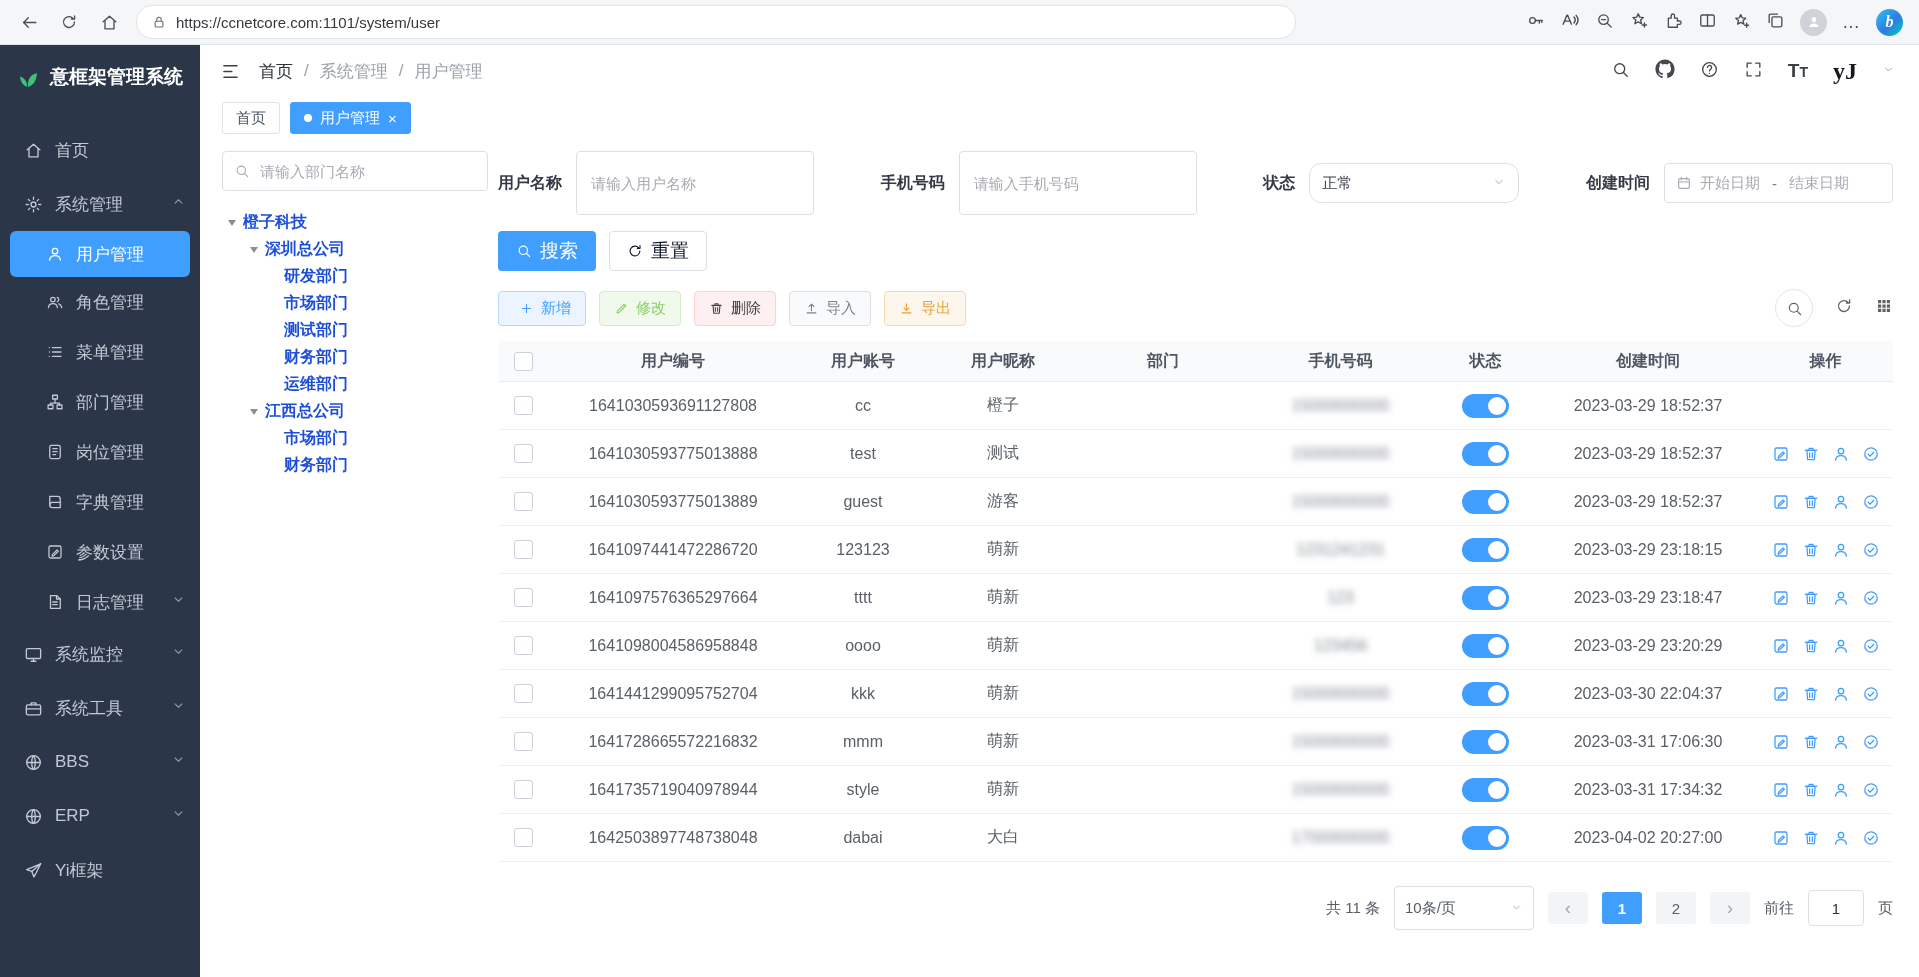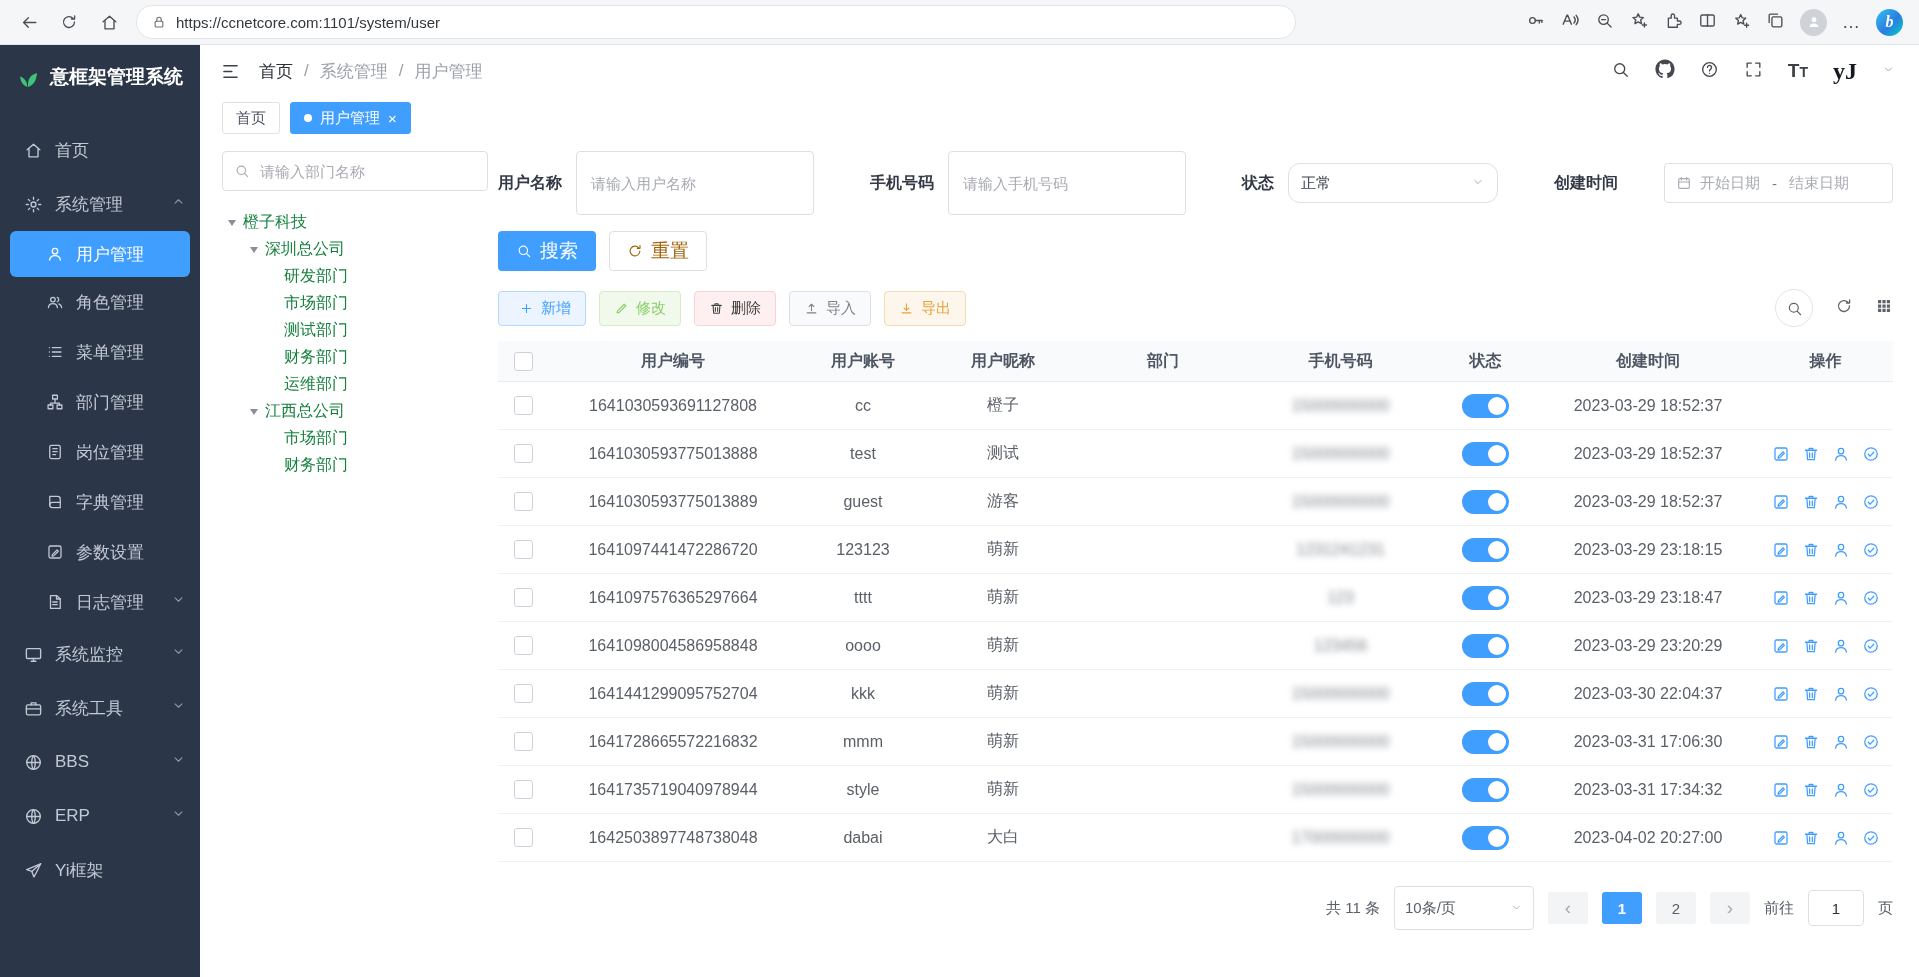--- a/index.html
+++ b/index.html
@@ -49,44 +49,44 @@
   .tab.active{background:#409eff;border-color:#409eff;color:#fff;}
   .tab .dot{width:8px;height:8px;border-radius:50%;background:#fff;}
   .tab .x{font-size:15px;line-height:1;}
 
   
   .content{flex:1;display:flex;gap:10px;padding:12px 26px 0 22px;min-height:0;}
   .tree-col{width:266px;flex:none;}
   .tree-search{height:38px;border:1px solid #dcdfe6;border-radius:4px;display:flex;align-items:center;gap:8px;padding:0 11px;color:#a8abb2;background:#fff;}
   .tree-search input{border:none;outline:none;width:100%;font-size:15px;color:#303133;background:transparent;font-family:inherit;}
   .tree-search input::placeholder{color:#a8abb2;}
-  .tree{margin-top:18px;font-size:16px;color:#15803d;}
+  .tree{margin-top:18px;font-size:16px;color:#1d4ed8;font-weight:bold;}
   .tnode{display:flex;align-items:center;gap:7px;height:27px;cursor:pointer;white-space:nowrap;}
   .tnode.lvl0{padding-left:6px;}
   .tnode.lvl1{padding-left:28px;}
   .tnode.lvl2{padding-left:62px;}
   .tri{width:0;height:0;border-left:4.5px solid transparent;border-right:4.5px solid transparent;border-top:6px solid #898f99;}
 
   .right-col{flex:1;display:flex;flex-direction:column;min-width:0;}
   .filters{display:flex;align-items:center;justify-content:space-between;}
   .fgroup{display:flex;align-items:center;}
   .flabel{font-size:16px;font-weight:700;color:#333a45;margin-right:14px;white-space:nowrap;}
   .finput{height:38px;border:1px solid #dcdfe6;border-radius:4px;display:flex;align-items:center;gap:8px;padding:12px 12px;background:#fff;color:#a8abb2;}
   .finput input{border:none;outline:none;width:100%;font-size:15px;color:#303133;background:transparent;font-family:inherit;}
   .finput input::placeholder{color:#a8abb2;}
   .w-input{width:212px;}
   .fselect{width:184px;height:38px;border:1px solid #dcdfe6;border-radius:12px;display:flex;align-items:center;justify-content:space-between;padding:0 12px;font-size:15px;color:#3c424b;background:#fff;cursor:pointer;}
   .fselect .chev{color:#a8abb2;}
-  .fdate{width:205px;height:38px;border:1px solid #dcdfe6;border-radius:4px;display:flex;align-items:center;gap:8px;padding:0 11px;font-size:15px;color:#a8abb2;background:#fff;margin-left:32px;}
+  .fdate{width:205px;height:38px;border:1px solid #dcdfe6;border-radius:4px;display:flex;align-items:center;gap:8px;padding:0 11px;font-size:15px;color:#a8abb2;background:#fff;}
   .fdate .dsep{color:#7a8089;margin:0 4px;}
 
   .btn-row{margin-top:16px;display:flex;gap:13px;}
   .btn{height:38px;border-radius:4px;display:inline-flex;align-items:center;gap:8px;padding:0 17px;font-size:19px;cursor:pointer;border:1px solid transparent;}
   .btn.primary{background:#409eff;color:#fff;}
-  .btn.plain{background:#fff;border-color:#dcdfe6;color:#a16207;}
+  .btn.plain{background:#fff;border-color:#dcdfe6;color:#0f172a;}
 
   .toolbar{margin-top:18px;display:flex;align-items:center;gap:13px;}
   .chip{height:33px;border-radius:4px;display:inline-flex;align-items:center;gap:7px;padding:0 14px;font-size:15px;border:1px solid;cursor:pointer;}
   .chip.add{background:#ecf5ff;border-color:#b3d8ff;color:#409eff;padding-left:20px;}
   .chip.edit{background:#f0f9eb;border-color:#d6ecc5;color:#8bce68;}
   .chip.del{background:#fef0f0;border-color:#fbd3d3;color:#404040;}
   .chip.imp{background:#f9fafb;border-color:#dcdfe6;color:#7e848c;}
   .chip.exp{background:#fdf6ec;border-color:#f5dab1;color:#e6a23c;}
   .tb-icons{margin-left:auto;display:flex;align-items:center;gap:22px;color:#5f646b;}
   .circle-btn{width:36px;height:36px;border:1px solid #e2e5ea;border-radius:50%;display:flex;align-items:center;justify-content:center;color:#5f646b;cursor:pointer;}

